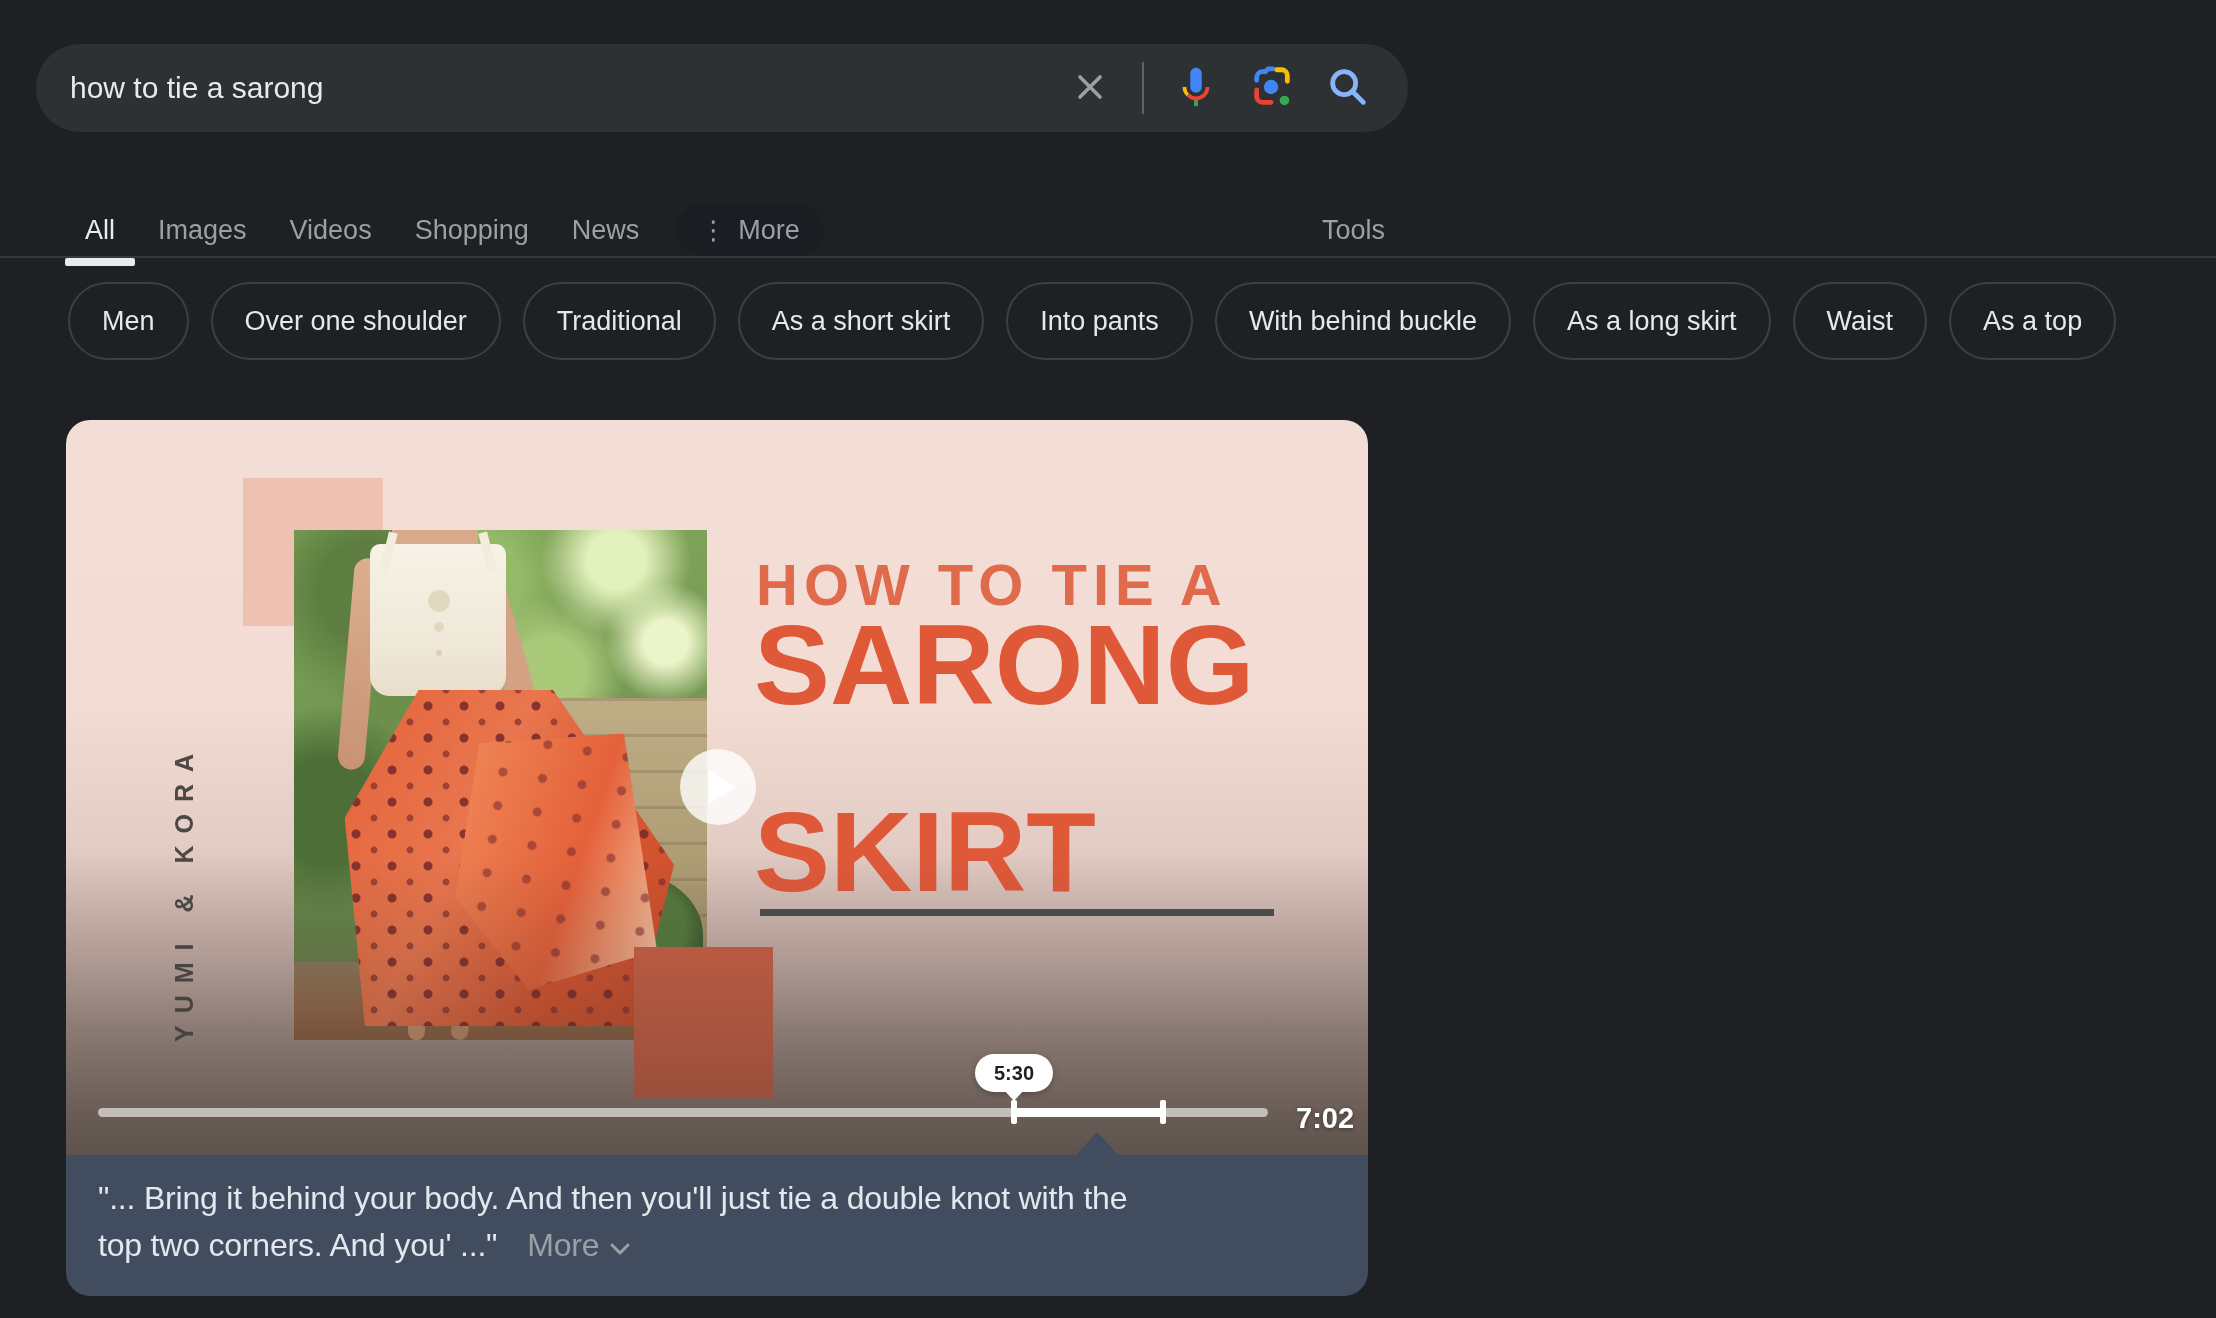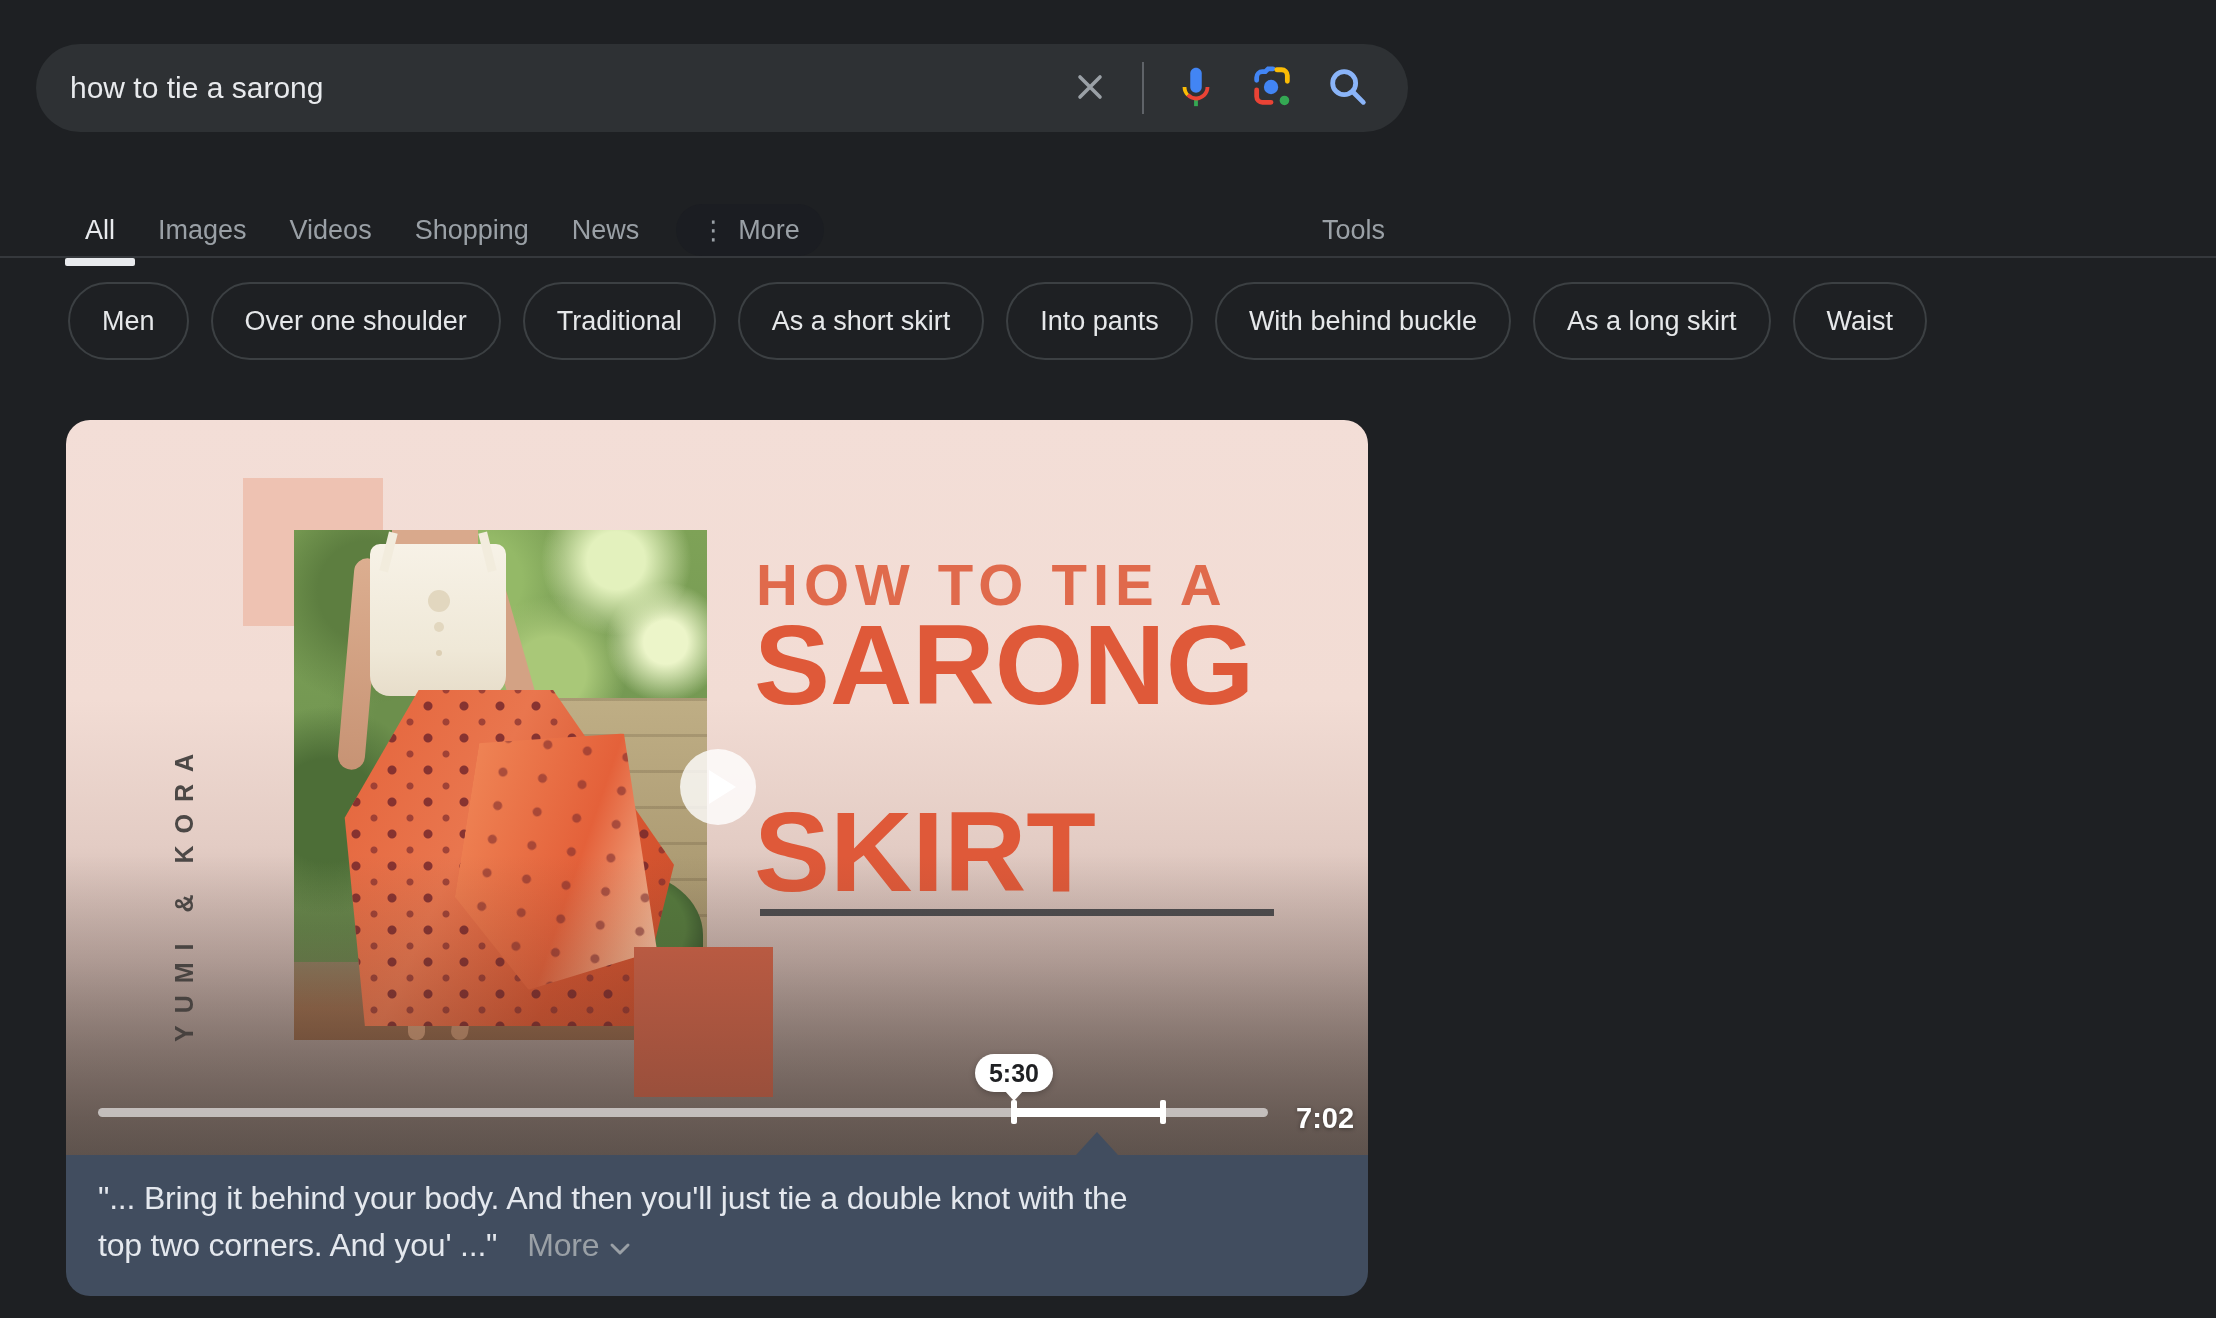--- a/index.html
+++ b/index.html
@@ -119,21 +119,21 @@
 
   
   .track{position:absolute;left:32px;top:688px;width:1170px;height:9px;border-radius:5px;
     background:rgba(255,255,255,.6);cursor:pointer;}
   .seg{position:absolute;left:948px;top:688px;width:152px;height:9px;background:#fff;}
   .tick{position:absolute;top:680px;width:6px;height:24px;background:#fff;border-radius:2px;}
   .tick-l{left:945px;} .tick-r{left:1094px;}
   .bubble{position:absolute;left:909px;top:634px;width:78px;height:38px;background:#fff;
     border-radius:19px;display:flex;align-items:center;justify-content:center;
     box-shadow:0 2px 6px rgba(0,0,0,.25);}
-  .bubble-txt{color:#1f2023;font-size:25px;font-weight:700;}
+  .bubble-txt{color:#1f2023;font-size:20px;font-weight:700;}
   .bubble-tail{position:absolute;left:938px;top:670px;width:0;height:0;
     border-left:10px solid transparent;border-right:10px solid transparent;border-top:11px solid #fff;}
   .duration{position:absolute;left:1230px;top:682px;color:#fff;font-size:29px;font-weight:600;
     text-shadow:0 1px 4px rgba(0,0,0,.4);}
   .pointer{position:absolute;left:1010px;top:712px;width:0;height:0;
     border-left:21px solid transparent;border-right:21px solid transparent;
     border-bottom:23px solid #414d5f;}
 
   
   .caption{position:relative;width:1302px;height:141px;background:#414d5f;padding:20px 36px 0 32px;}
@@ -204,20 +204,21 @@
 
 <div class="chips">
   <button class="chip">Men</button>
   <button class="chip">Over one shoulder</button>
   <button class="chip">Traditional</button>
   <button class="chip">As a short skirt</button>
   <button class="chip">Into pants</button>
   <button class="chip">With behind buckle</button>
   <button class="chip">As a long skirt</button>
   <button class="chip">Waist</button>
+  <button class="chip">As a top</button>
 </div>
 
 <div class="video-card">
   <div class="thumb">
     <div class="sq-pink"></div>
 
     <div class="photo">
       <div class="wall"></div>
       <div class="ground"></div>
       <div class="bush"></div>

